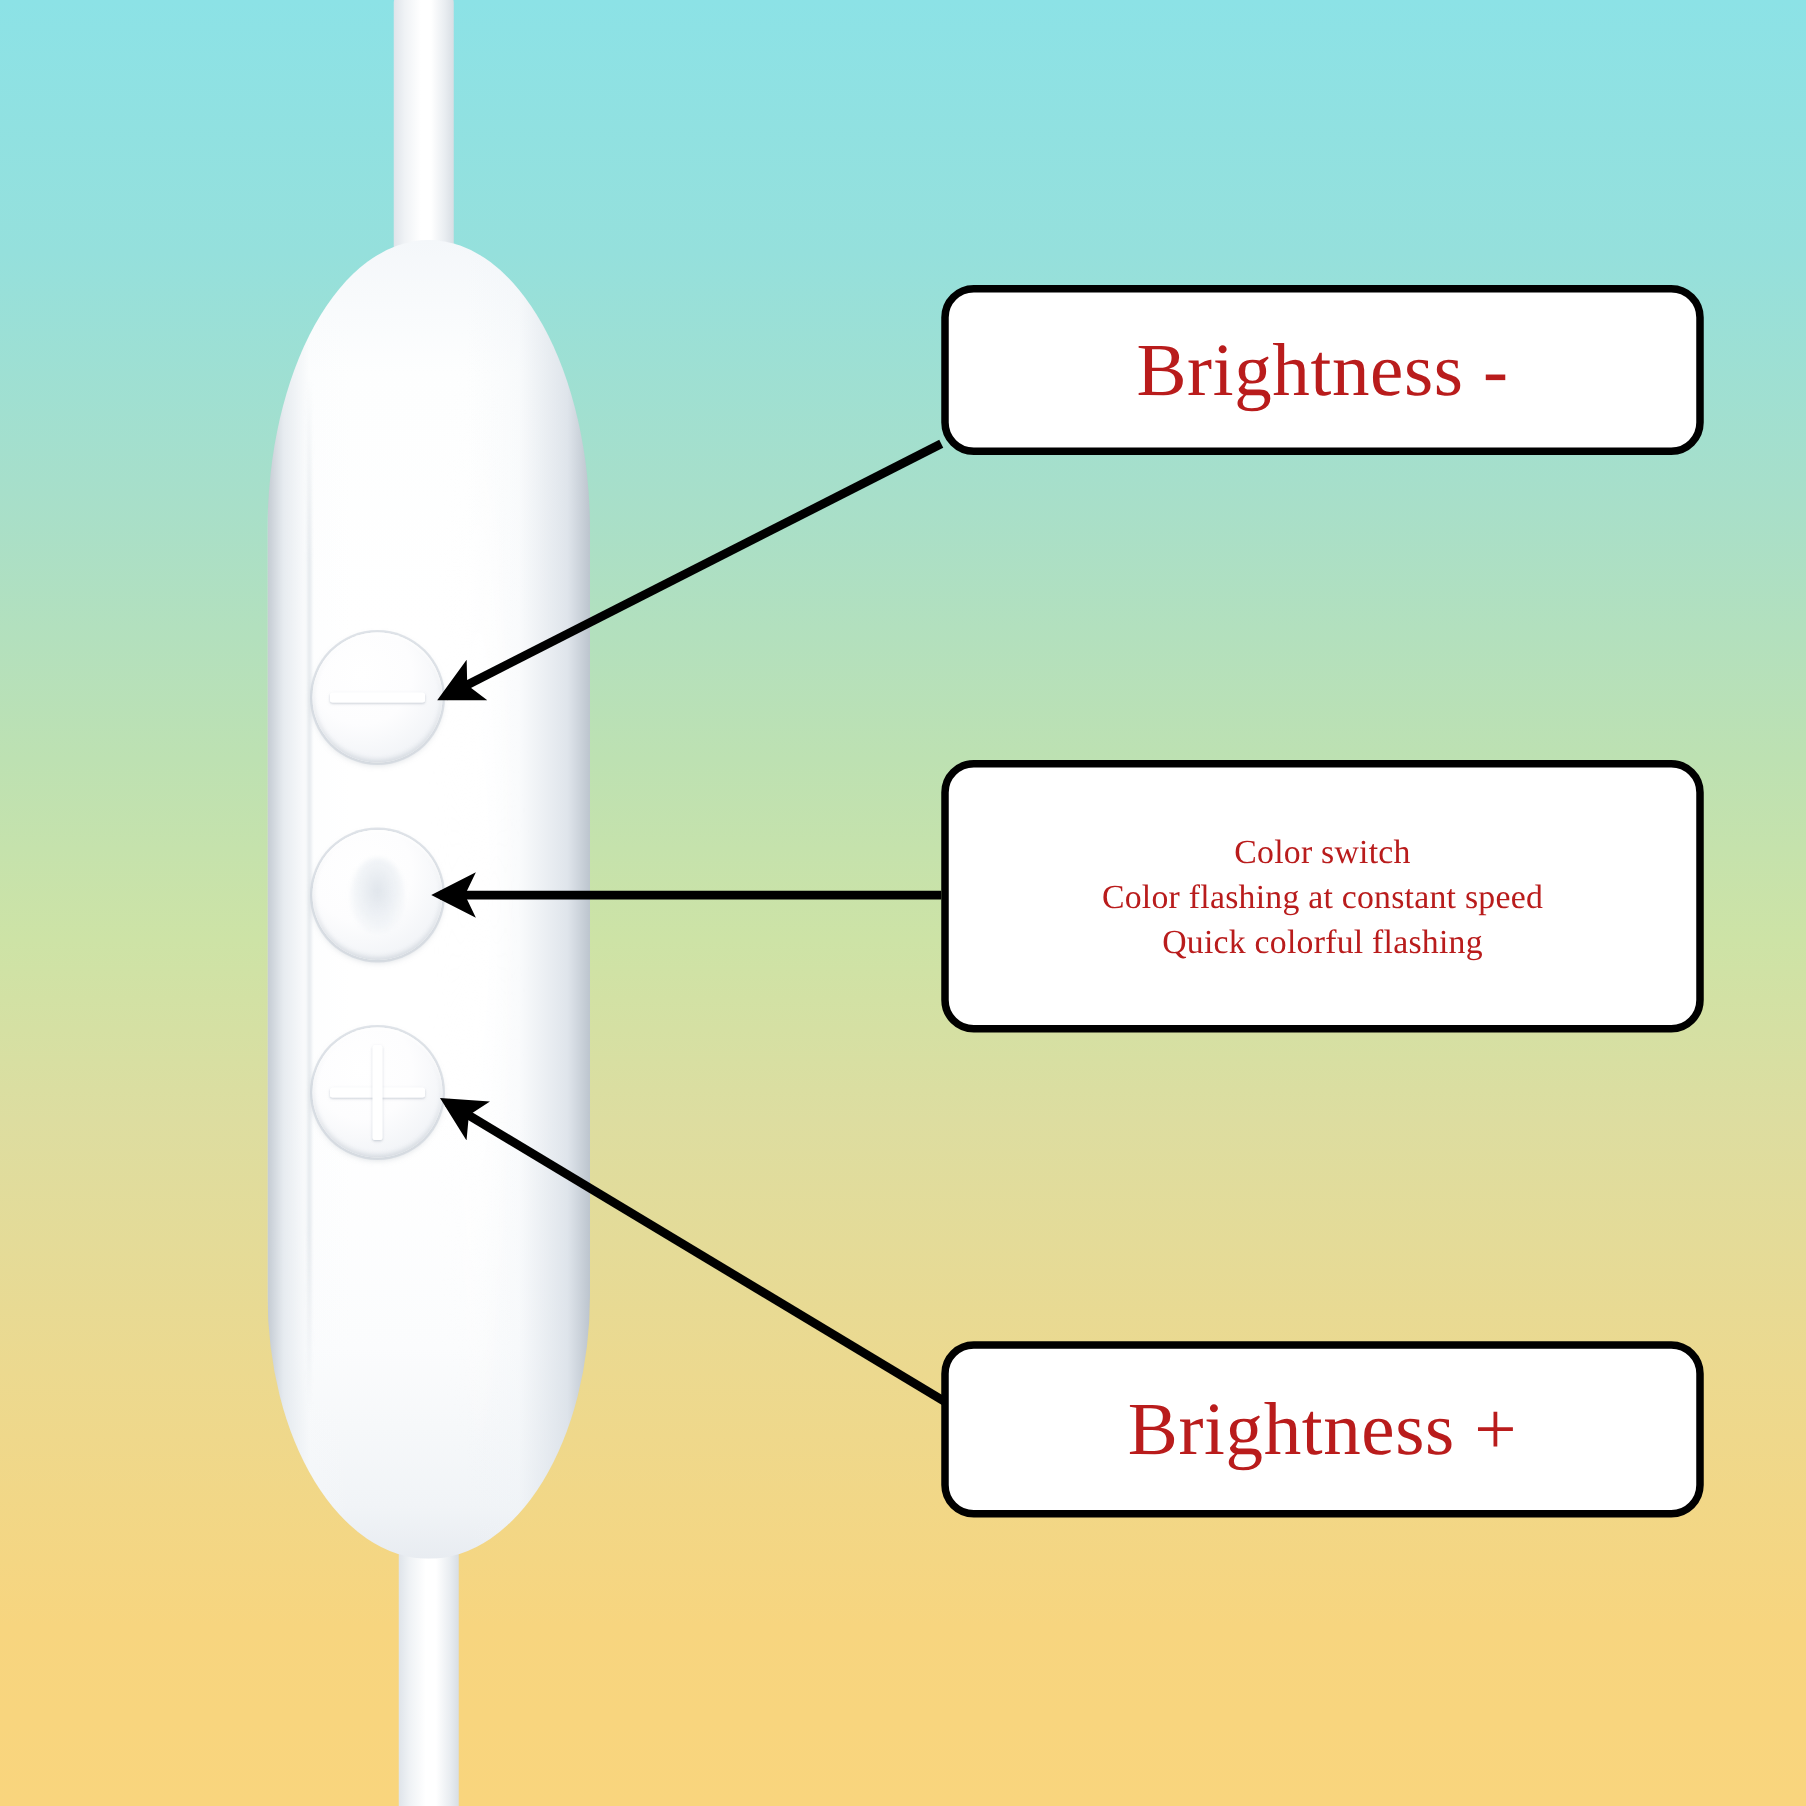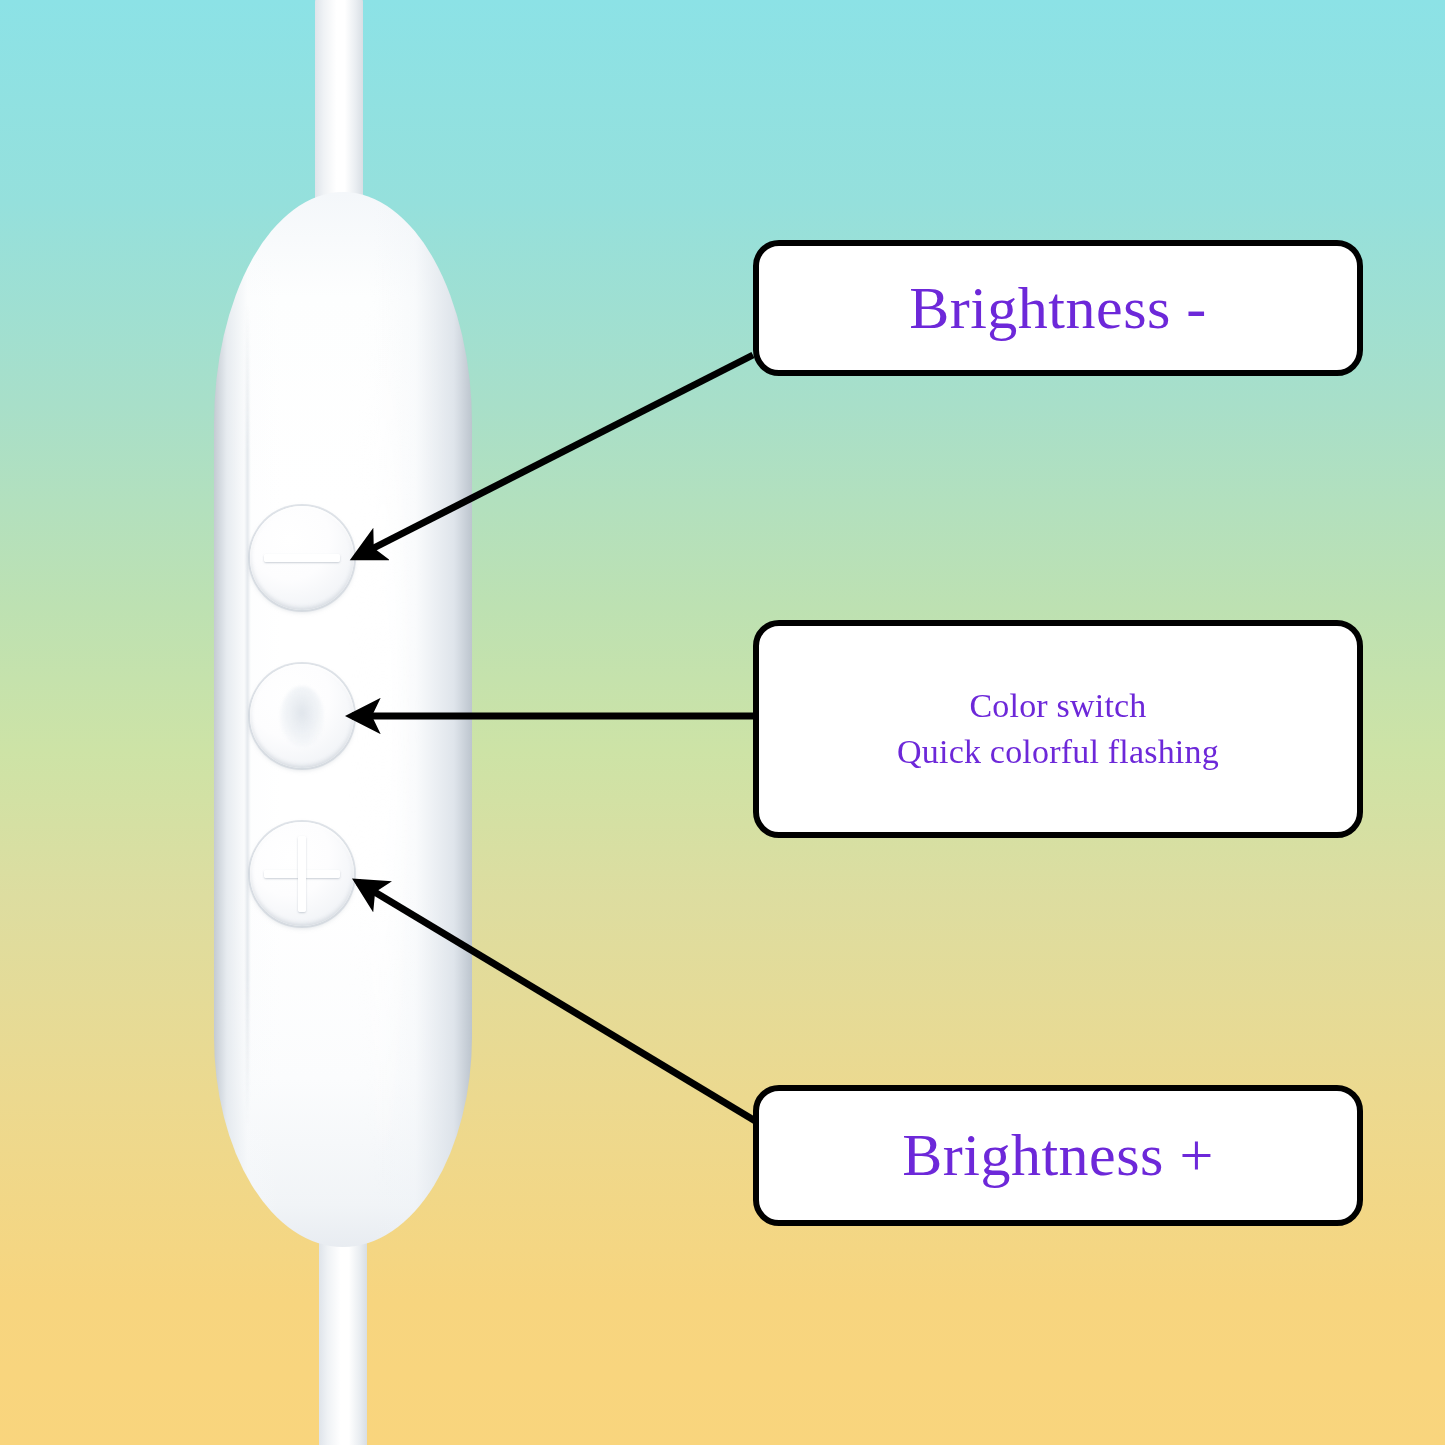--- a/index.html
+++ b/index.html
@@ -174,43 +174,42 @@
     left: 753px;
     width: 610px;
     background: #ffffff;
     border: 6px solid #000000;
     border-radius: 26px;
     box-sizing: border-box;
     display: flex;
     flex-direction: column;
     align-items: center;
     justify-content: center;
-    color: #6d28d9;
+    color: #b91c1c;
     text-align: center;
-    margin-top: 12px;
   }
   #label-brightness-minus {
     top: 228px;
     height: 136px;
   }
   #label-color-switch {
     top: 608px;
     height: 218px;
   }
   #label-brightness-plus {
     top: 1073px;
     height: 141px;
   }
   .label-single {
     font-size: 60px;
     line-height: 1.05;
     letter-spacing: 0.5px;
   }
   .label-line {
-    font-size: 34px;
+    font-size: 27px;
     line-height: 1.34;
     letter-spacing: 0.2px;
     white-space: nowrap;
     text-align: right;
   }
 </style>
 </head>
 <body>
 
 <div id="stage">
@@ -252,20 +251,21 @@
 
     <line x1="757" y1="1122" x2="358" y2="882" stroke="#000000" stroke-width="7" marker-end="url(#arrowhead)"></line>
   </svg>
 
   <div class="label-box" id="label-brightness-minus">
     <div class="label-single">Brightness -</div>
   </div>
 
   <div class="label-box" id="label-color-switch">
     <div class="label-line">Color switch</div>
+    <div class="label-line">Color flashing at constant speed</div>
     <div class="label-line">Quick colorful flashing</div>
   </div>
 
   <div class="label-box" id="label-brightness-plus">
     <div class="label-single">Brightness +</div>
   </div>
 
 </div>
 
 </body></html>

